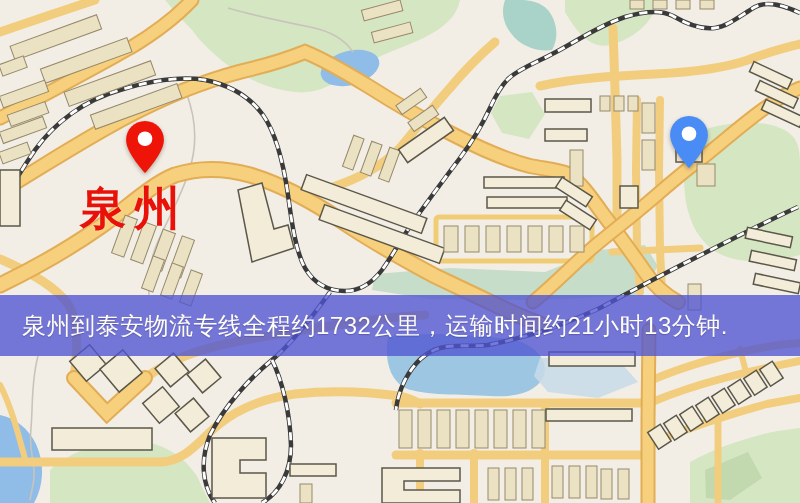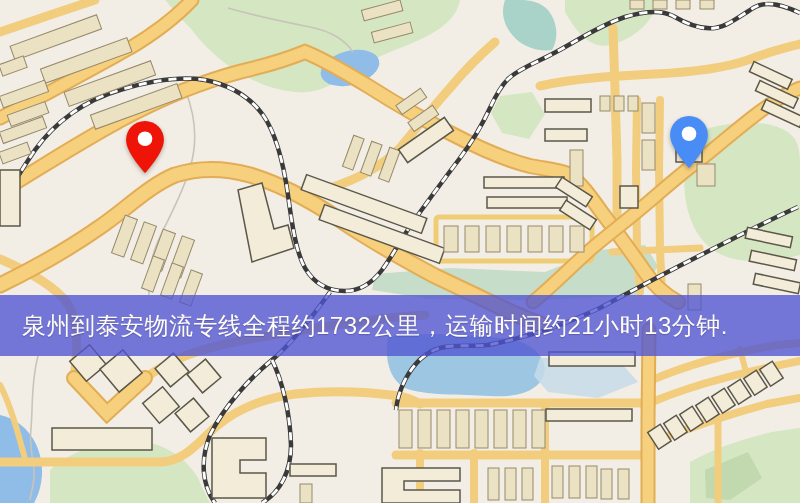--- a/index.html
+++ b/index.html
@@ -210,20 +210,21 @@
       <rect class="s" x="764" y="364" width="15" height="20" transform="rotate(-33 771 374)"></rect>
     </g>
   </svg>
 
   <div class="pin pin-red">
     <svg viewBox="0 0 32 44">
       <path fill="#ee1508" d="M16 0 C7 0 0 7 0 16 C0 27 16 44 16 44 C16 44 32 27 32 16 C32 7 25 0 16 0 Z"></path>
       <circle cx="16" cy="15" r="6.2" fill="#ffffff"></circle>
     </svg>
   </div>
+  <div class="maplabel lbl-origin">泉州</div>
 
   <div class="pin pin-blue">
     <svg viewBox="0 0 32 44">
       <path fill="#4a8cf5" d="M16 0 C7 0 0 7 0 16 C0 27 16 44 16 44 C16 44 32 27 32 16 C32 7 25 0 16 0 Z"></path>
       <circle cx="16" cy="15" r="6.2" fill="#ffffff"></circle>
     </svg>
   </div>
 
   <div class="banner">
     <span>泉州到泰安物流专线全程约1732公里，运输时间约21小时13分钟.</span>

